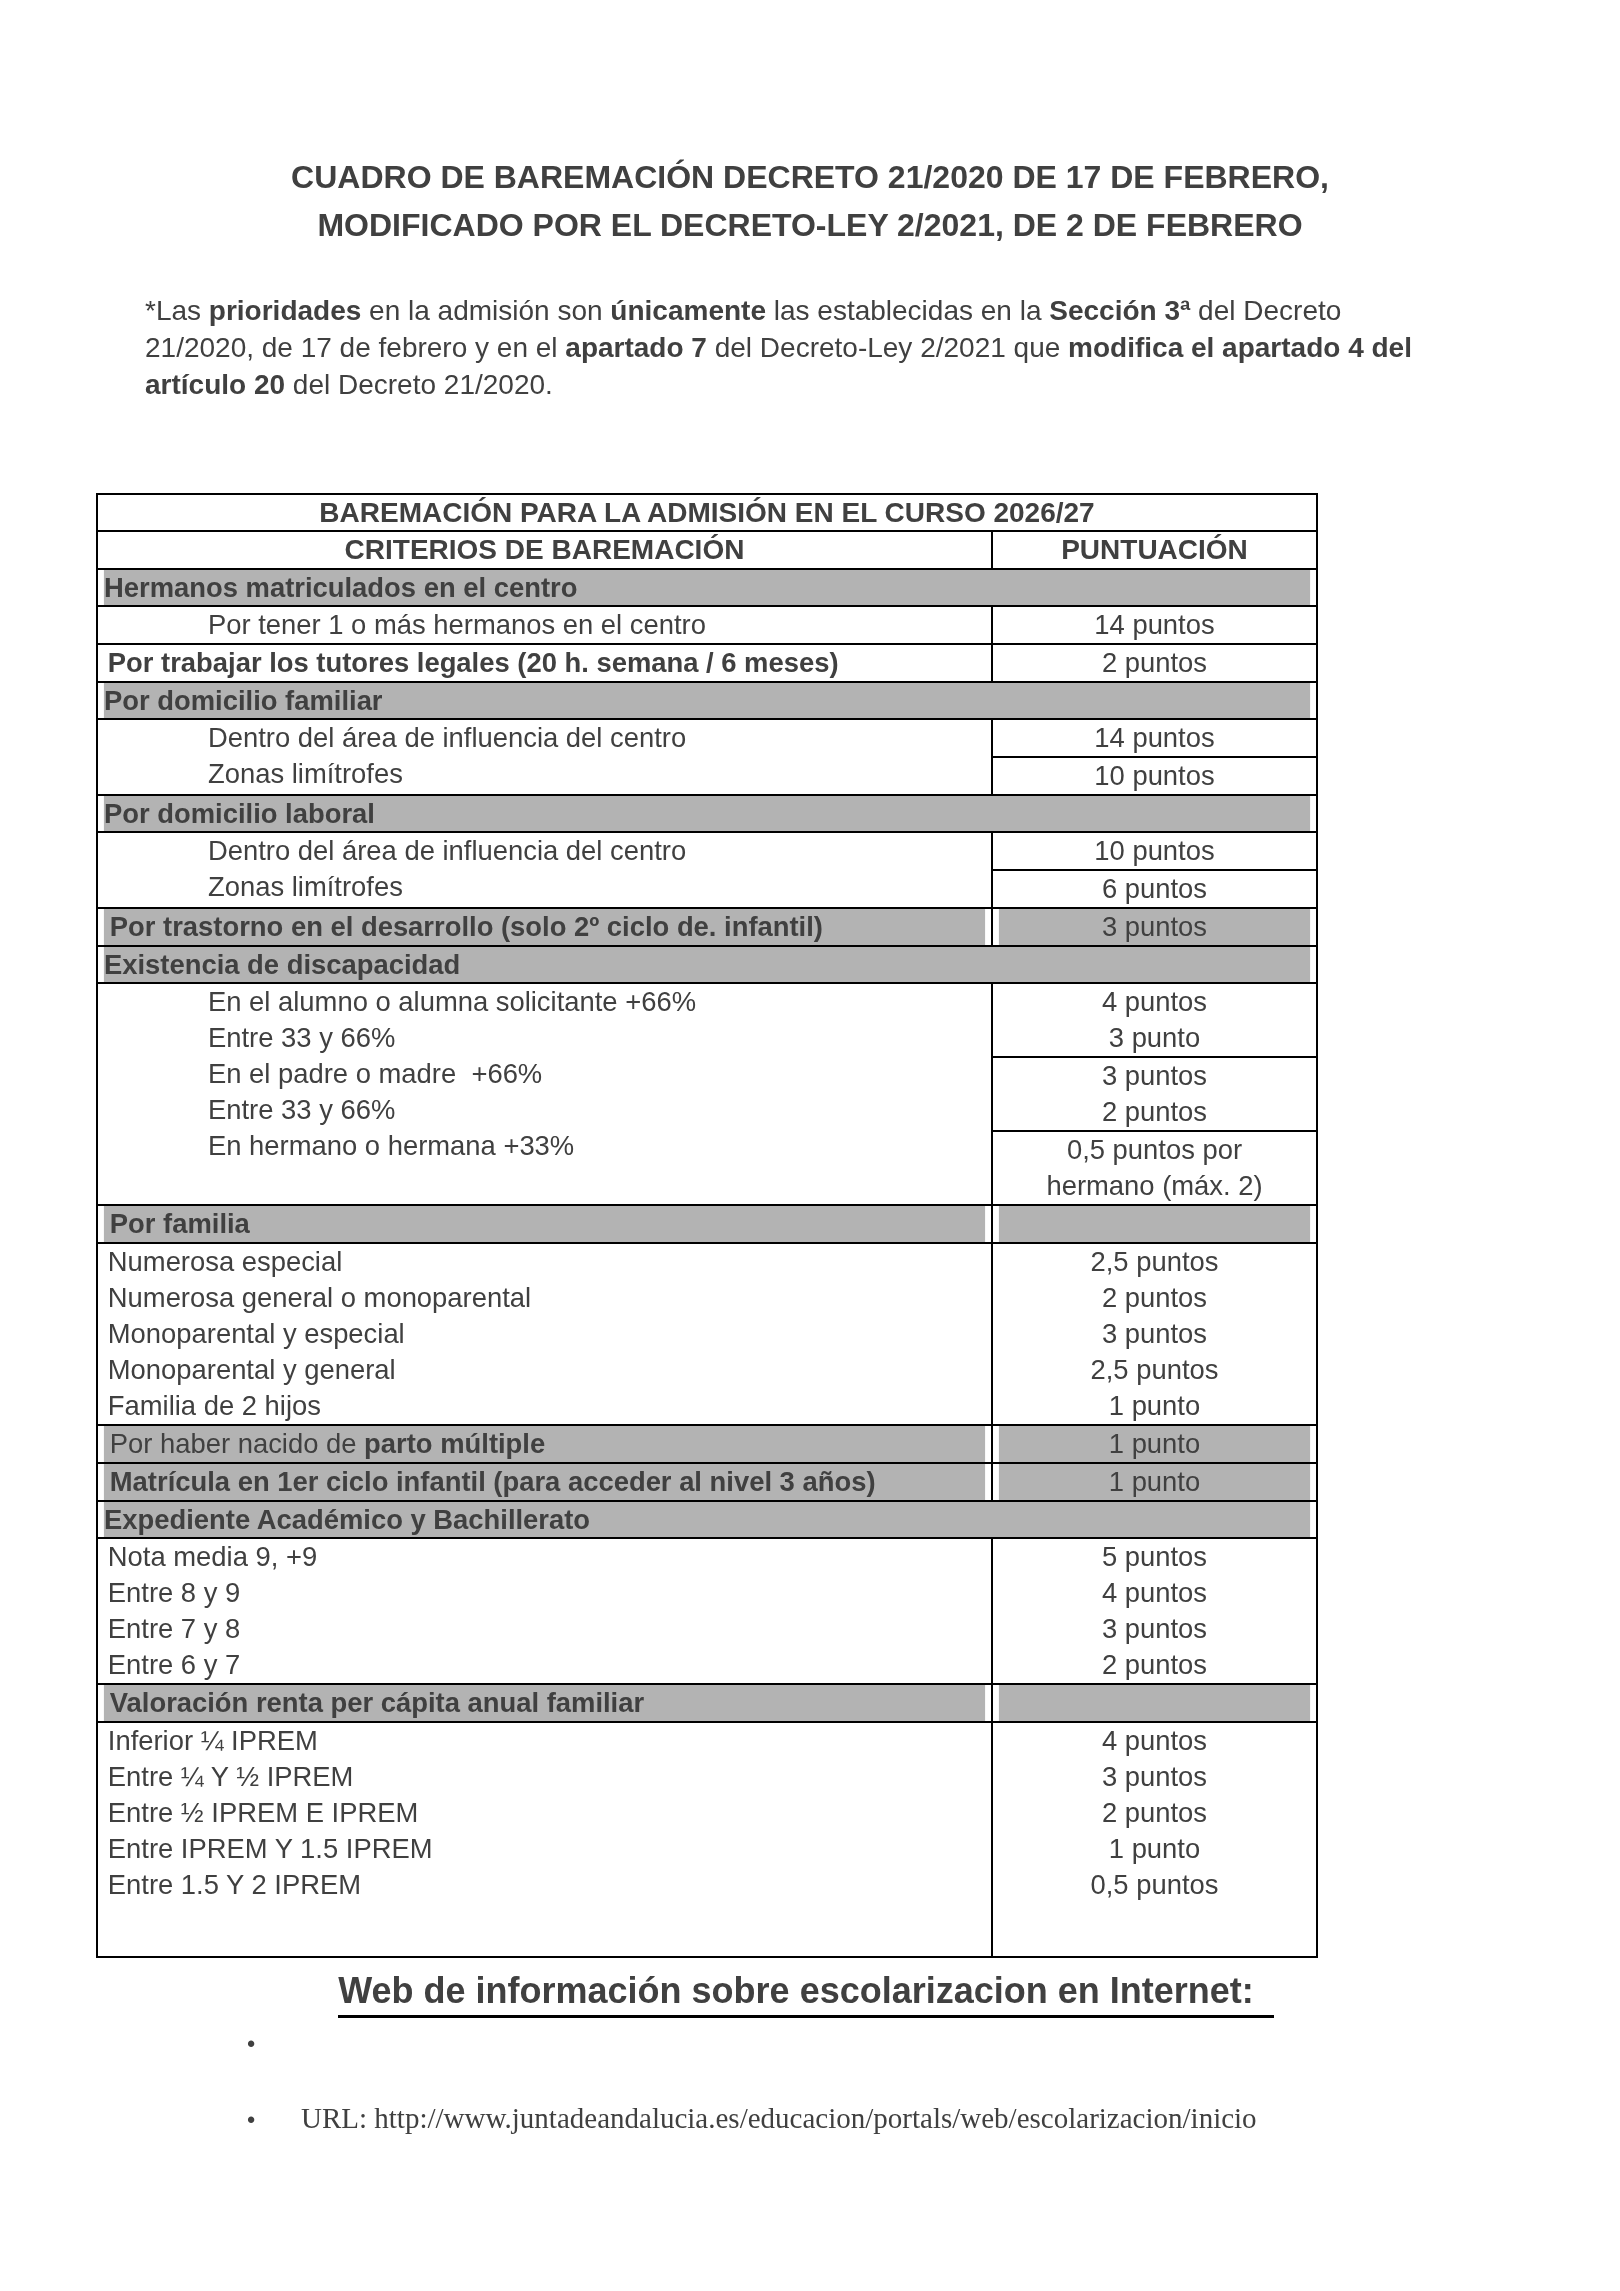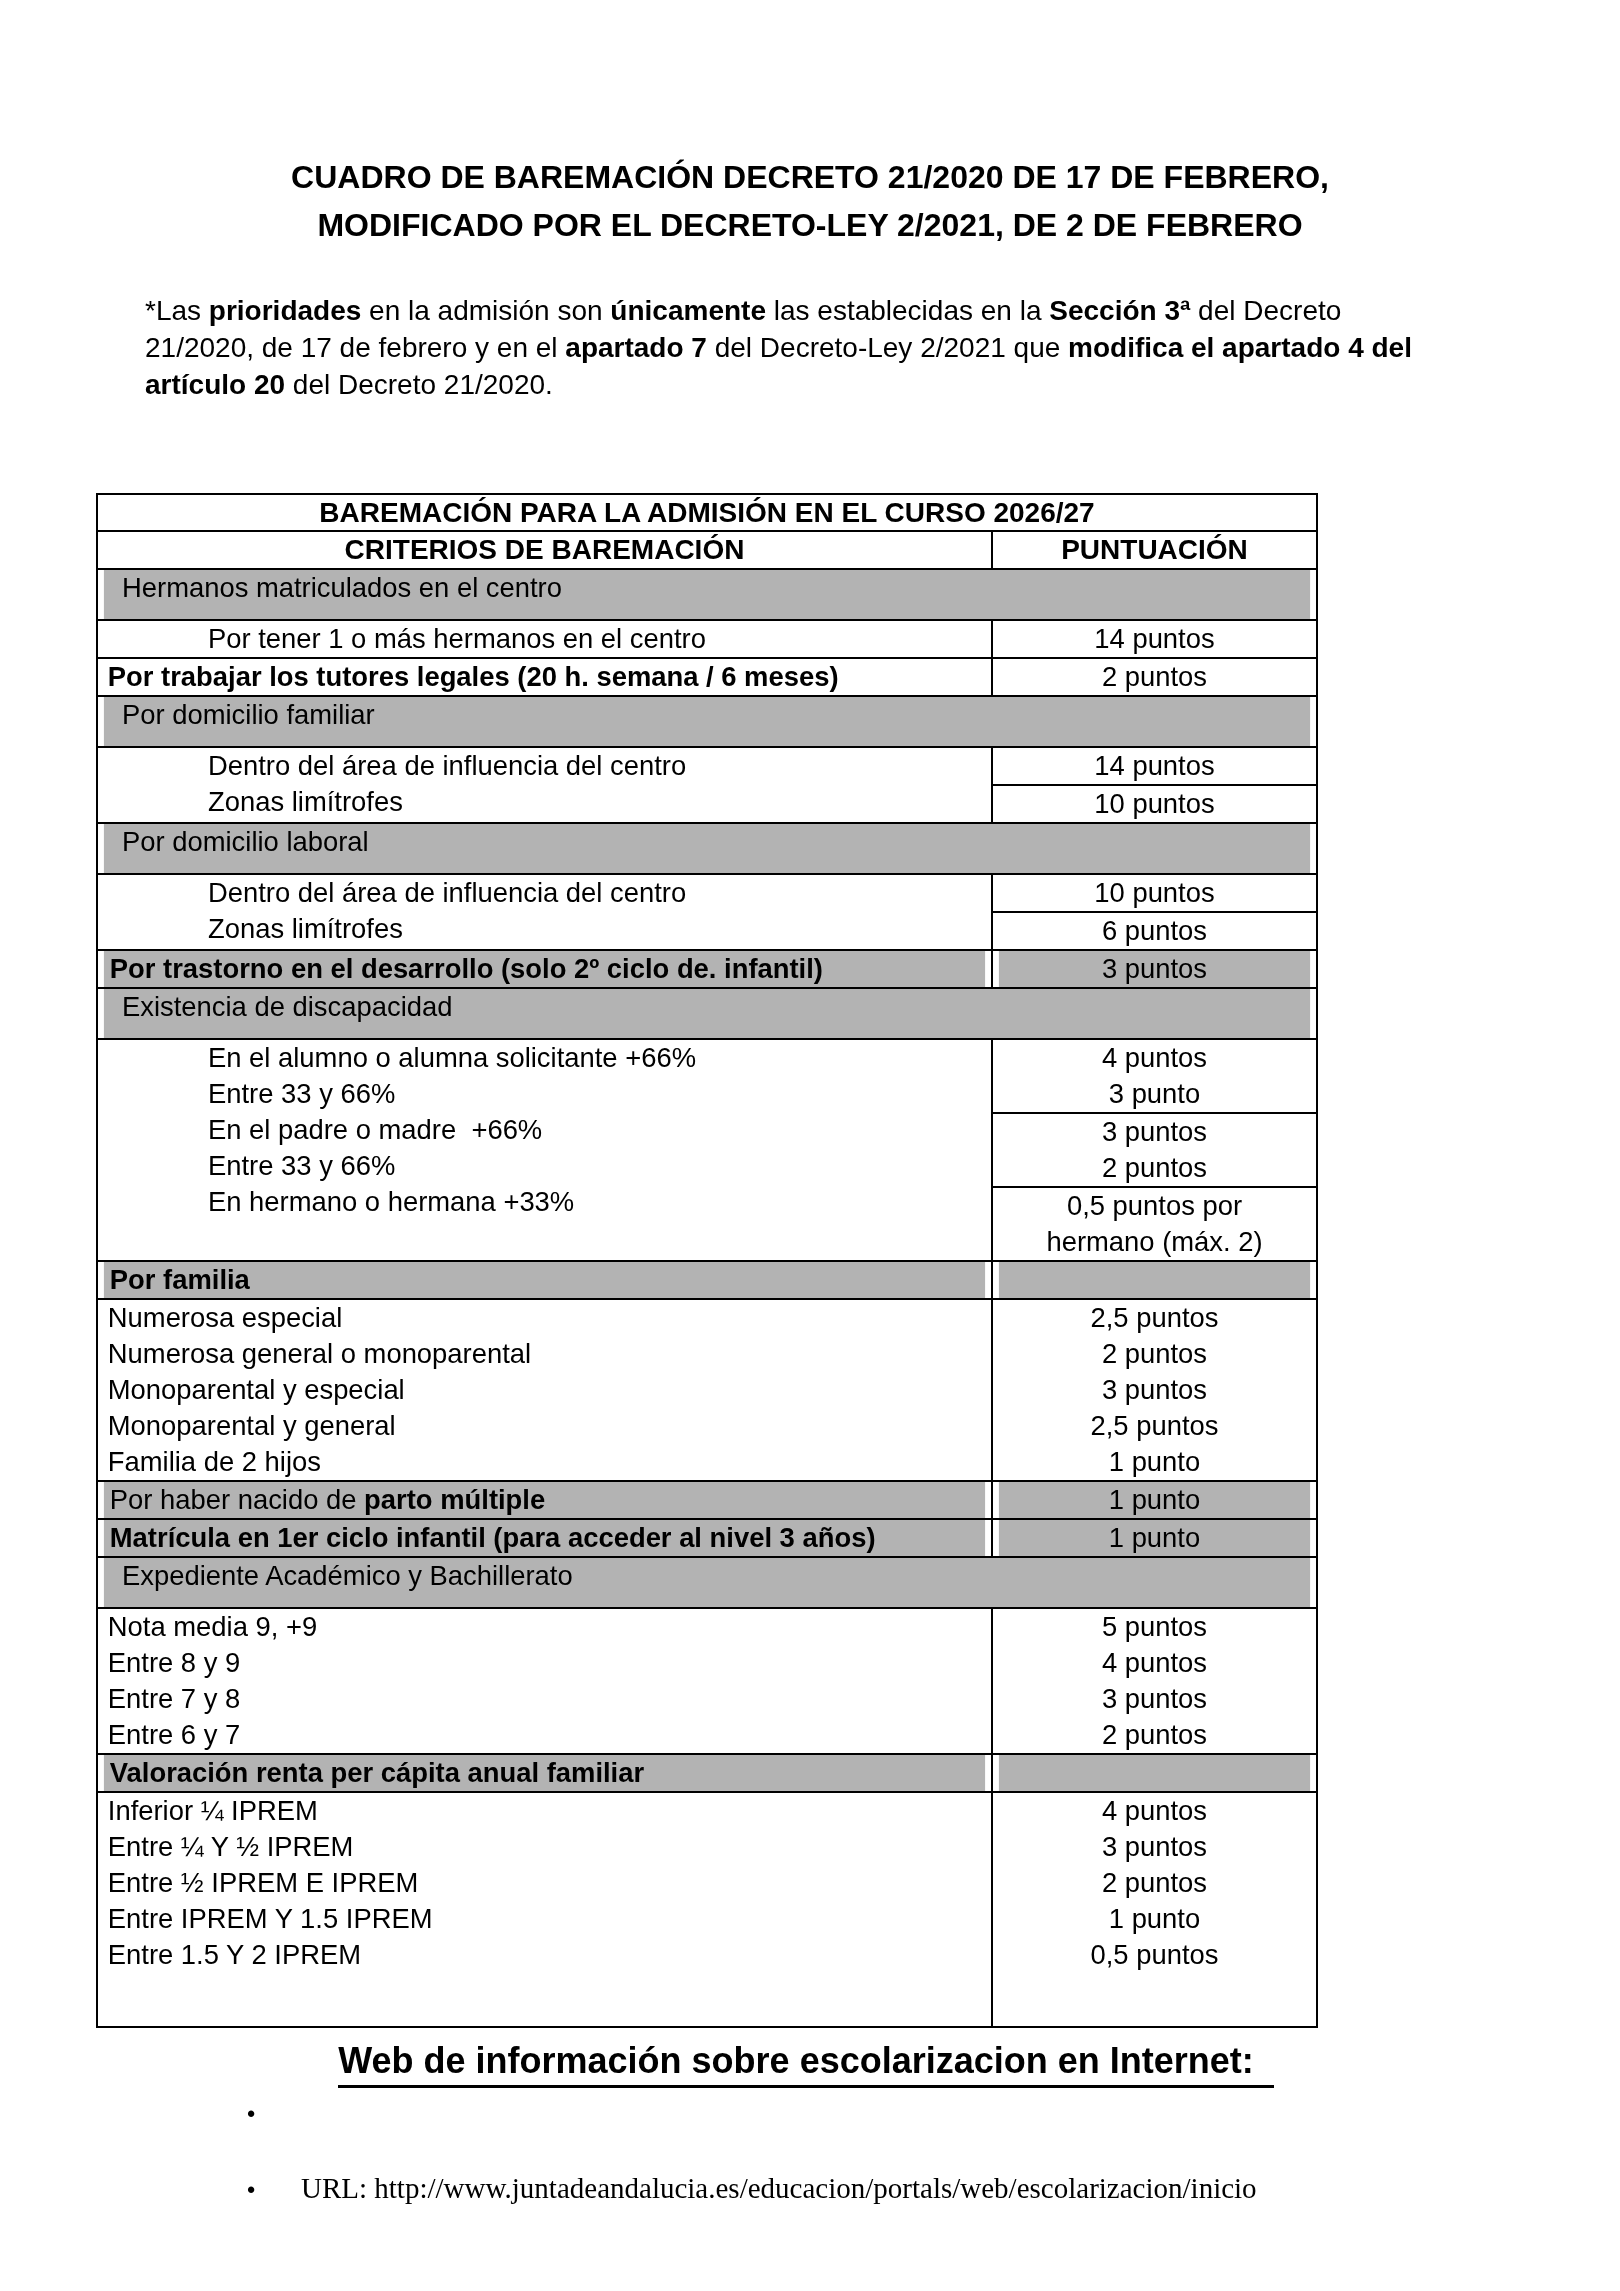--- a/index.html
+++ b/index.html
@@ -1,18 +1,18 @@
 <!DOCTYPE html>
 <html style="--gray: #b3b3b3; --border: #000000;"><head>
 <meta charset="utf-8">
 <style>
   :root{ --gray:#b3b3b3; --border:#000000; }
   html,body{margin:0;padding:0;background:#ffffff;}
   .page{
-    width:1620px; height:2292px; background:#ffffff; color:#000000;
+    width:1620px; height:2292px; background:#ffffff; color:#404040;
     font-family:"Liberation Sans","DejaVu Sans",sans-serif;
     position:relative; overflow:hidden;
   }
   .doc-title{
     margin:0; padding-top:153px; text-align:center;
     font-size:32px; line-height:48px; font-weight:700; letter-spacing:0px;
   }
   .intro{
     margin:43px 0 0 145px; width:1306px;
     font-size:28px; line-height:37px;
@@ -23,21 +23,21 @@
     border-collapse:collapse; border:2.9px solid var(--border);
   }
   td{
     border:2px solid var(--border); vertical-align:top; padding:0;
     font-size:27.4px;
   }
   col.c1{width:895px;} col.c2{width:325px;}
   .ln{height:36px; line-height:36px; white-space:nowrap; padding-left:9.8px; overflow:hidden;}
   .cap-row .ln, .colhead .ln{text-align:center; font-weight:700; font-size:28px; padding-left:0;}
   .cap-row .ln{height:35px; line-height:36px;}
-  td.sec .ln{height:49px; line-height:35px; font-weight:400; padding-left:24px;}
+  td.sec .ln{height:35px; line-height:35px; font-weight:700; padding-left:6px;}
   td.pts .ln{text-align:center; padding:0;}
   .ind{padding-left:110px;}
   .gray{
     background:var(--gray);
     box-shadow:inset 5.9px 0 0 #ffffff, inset -5.9px 0 0 #ffffff;
   }
   td.tall{height:233px;}
   .footer-head{
     width:1220px; margin:11.8px 0 0 196px; text-align:center;
   }

